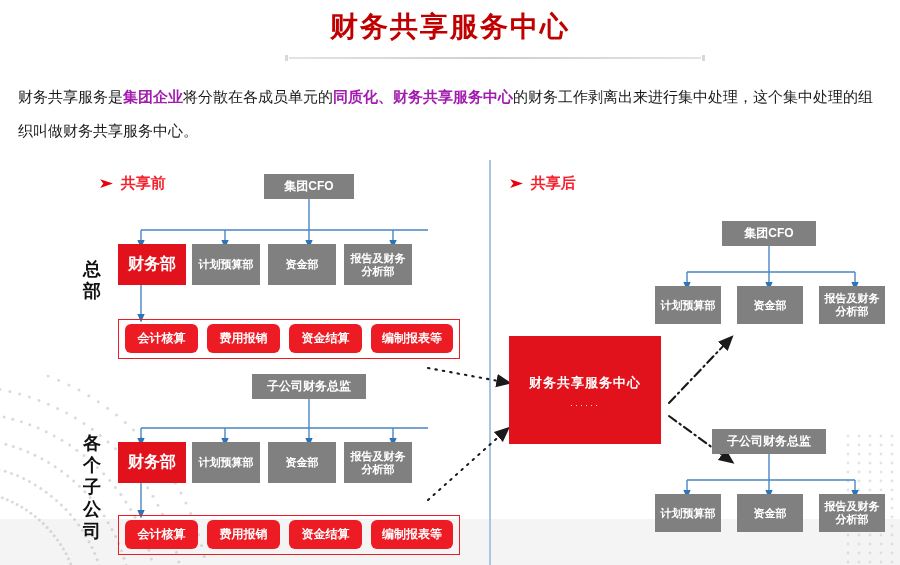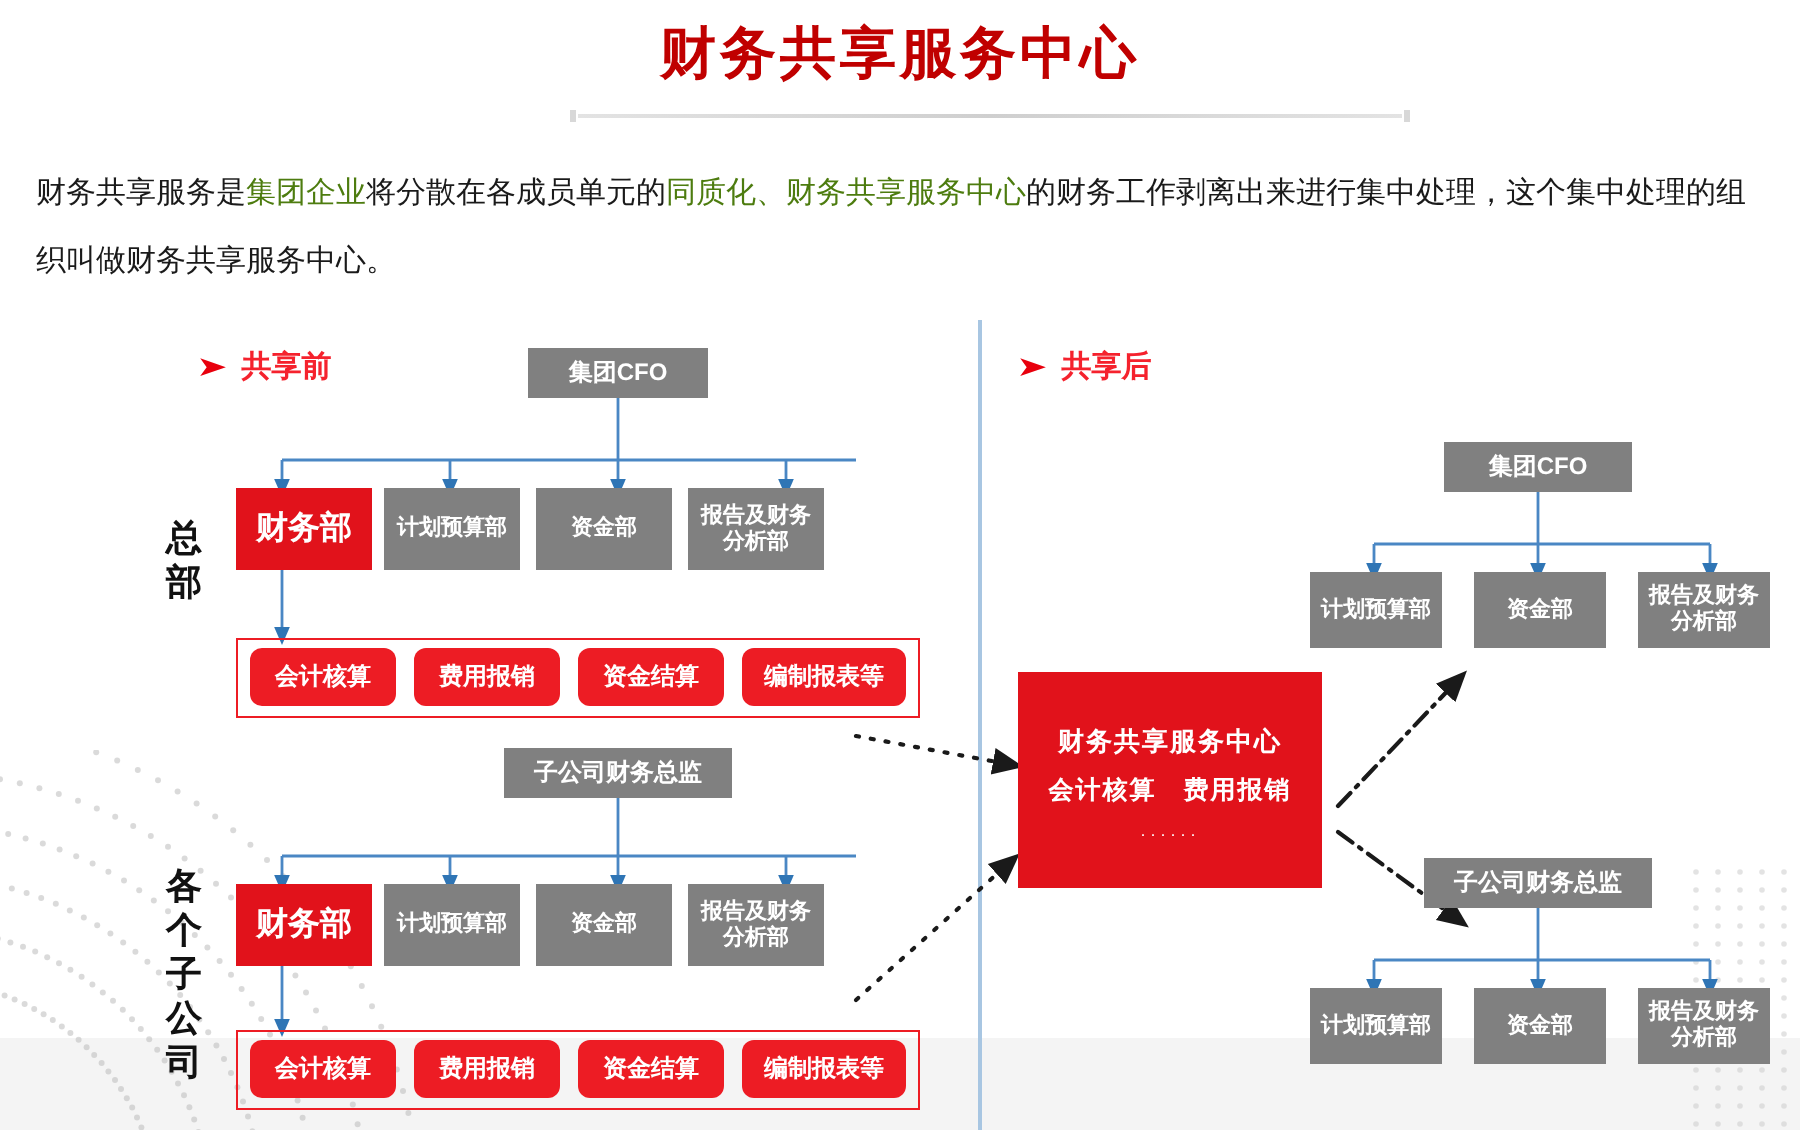--- a/index.html
+++ b/index.html
@@ -23,21 +23,21 @@
   }
   .title-rule .bar{position:absolute;left:6px;top:2px;width:412px;height:2px;
      background:linear-gradient(to right,#e3e3e3,#cfcfcf,#e3e3e3);}
   .title-rule .cap{position:absolute;top:0;width:3px;height:6px;background:#d8d8d8;}
   .title-rule .cap.l{left:2px;} .title-rule .cap.r{right:2px;}
   
   .intro{
     position:absolute;top:80px;left:18px;width:866px;
     font-size:15px;line-height:34px;color:#1a1a1a;
   }
-  .intro .hl{color:#4d7c0f;font-weight:normal;}
+  .intro .hl{color:#a21caf;font-weight:bold;}
   
   .stage{position:absolute;top:160px;left:0;width:844px;height:405px;}
   .divider{position:absolute;left:489px;top:0px;width:1.5px;height:405px;background:#a8c6e2;}
   
   .sec-head{position:absolute;font-size:15px;font-weight:bold;color:#f5222d;white-space:nowrap;}
   .sec-head .tri{display:inline-block;color:#e8000d;font-size:14px;margin-right:9px;
      transform:scaleX(1.35);}
   
   .vlabel{position:absolute;font-family:"Liberation Serif","DejaVu Serif",serif;
      font-size:18px;font-weight:bold;color:#111;line-height:22px;text-align:center;width:24px;}
@@ -422,23 +422,20 @@
   <div class="box gray" style="left:344px;top:282px;width:68px;height:41px;">报告及财务<br>分析部</div>
 
   <div class="redframe" style="left:118px;top:355px;width:342px;height:40px;"></div>
   <div class="box pill" style="left:125px;top:360px;width:73px;height:29px;">会计核算</div>
   <div class="box pill" style="left:207px;top:360px;width:73px;height:29px;">费用报销</div>
   <div class="box pill" style="left:289px;top:360px;width:73px;height:29px;">资金结算</div>
   <div class="box pill" style="left:371px;top:360px;width:82px;height:29px;">编制报表等</div>
 
   <div class="hub" style="left:509px;top:176px;width:152px;height:108px;">
     <div class="ln t">财务共享服务中心</div>
-    <div class="ln">
-      <span>会计核算</span>&nbsp;&nbsp;&nbsp;<span>费用报销</span>
-    </div>
     <div class="dots">······</div>
   </div>
 
   <div class="sec-head" style="left:510px;top:14px;">
     <span class="tri">➤</span><span>共享后</span>
   </div>
 
   <div class="box gray big" style="left:722px;top:61px;width:94px;height:25px;">集团CFO</div>
   <div class="box gray" style="left:655px;top:126px;width:66px;height:38px;">计划预算部</div>
   <div class="box gray" style="left:737px;top:126px;width:66px;height:38px;">资金部</div>

